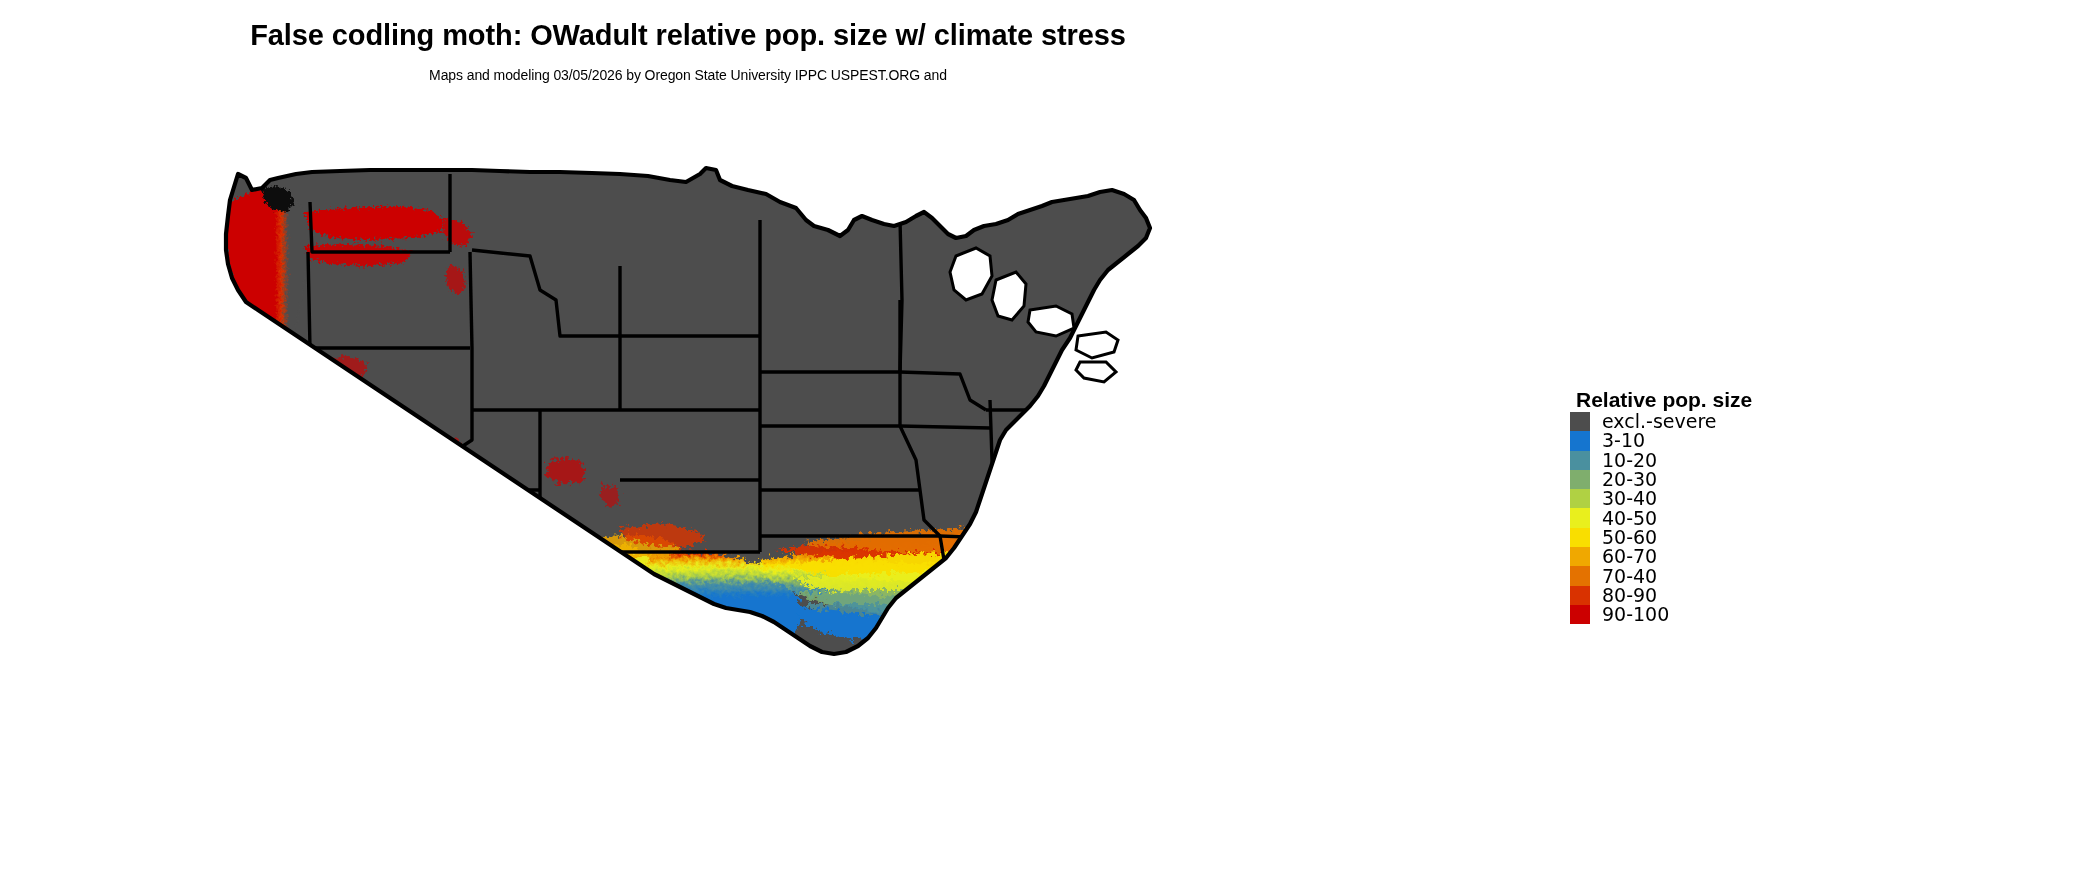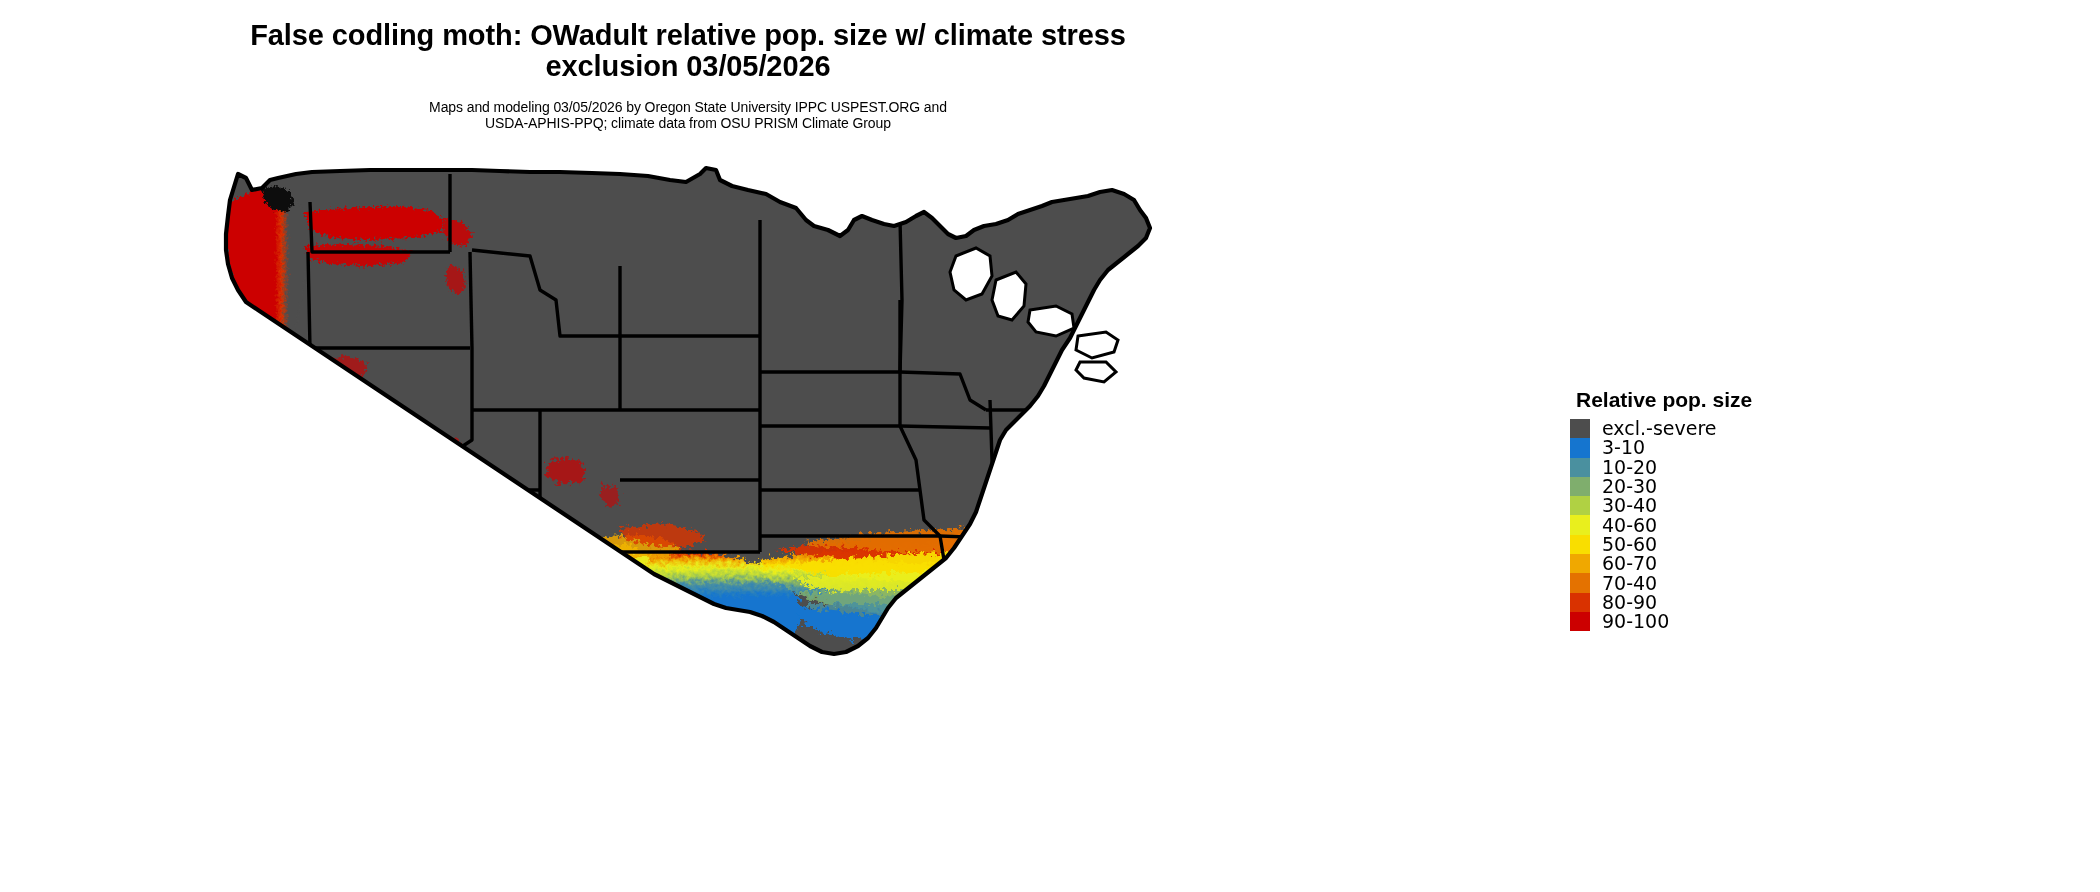--- a/index.html
+++ b/index.html
@@ -19,40 +19,38 @@
     font-size:14px;font-weight:normal;line-height:1.15;
     padding-top:16px;letter-spacing:-0.1px;
   }
 
   
   #map-wrap{position:absolute;left:200px;top:160px;width:980px;height:500px;}
   #map-svg{display:block;width:980px;height:500px;}
 
   
   #legend{position:absolute;left:1570px;top:388px;}
-  .legend-title{font-size:21px;font-weight:bold;margin-left:6px;margin-bottom:7px;white-space:nowrap;}
+  .legend-title{font-size:21px;font-weight:bold;margin-left:6px;margin-bottom:0;white-space:nowrap;}
   .legend-rows{display:flex;flex-direction:column;}
   .legend-row{display:flex;align-items:center;height:19.3px;}
   .swatch{width:20px;height:19.3px;flex:0 0 20px;}
   .legend-label{font-size:19px;margin-left:12px;white-space:nowrap;line-height:1;
                 font-family:"DejaVu Sans",sans-serif;}
 </style>
 </head>
 <body>
 
 <div id="root">
 
   <div class="title-block">
     <div class="title">
       <span>False codling moth: OWadult relative pop. size w/ climate stress</span><br>
-      <span>exclusion 03/05/2026</span>
     </div>
     <div class="subtitle">
       <span>Maps and modeling 03/05/2026 by Oregon State University IPPC USPEST.ORG and</span><br>
-      <span>USDA-APHIS-PPQ; climate data from OSU PRISM Climate Group</span>
     </div>
   </div>
 
   <div id="map-wrap">
     <svg id="map-svg" viewBox="0 0 980 500">
       <defs>
 
         <clipPath id="usClip">
           <path id="usPathClip" d="M30,40 L38,14 L46,18 L52,30 L62,28 L70,20 L78,18
             L96,14 L112,12 L140,11 L170,10 L200,10 L236,10 L272,10 L300,11
@@ -366,21 +364,21 @@
         <div class="legend-row">
           <div class="swatch" style="background: rgb(127, 174, 109);"></div>
           <div class="legend-label">20-30</div>
         </div>
         <div class="legend-row">
           <div class="swatch" style="background: rgb(176, 209, 67);"></div>
           <div class="legend-label">30-40</div>
         </div>
         <div class="legend-row">
           <div class="swatch" style="background: rgb(233, 239, 29);"></div>
-          <div class="legend-label">40-60</div>
+          <div class="legend-label">40-50</div>
         </div>
         <div class="legend-row">
           <div class="swatch" style="background: rgb(249, 222, 0);"></div>
           <div class="legend-label">50-60</div>
         </div>
         <div class="legend-row">
           <div class="swatch" style="background: rgb(240, 168, 0);"></div>
           <div class="legend-label">60-70</div>
         </div>
         <div class="legend-row">

